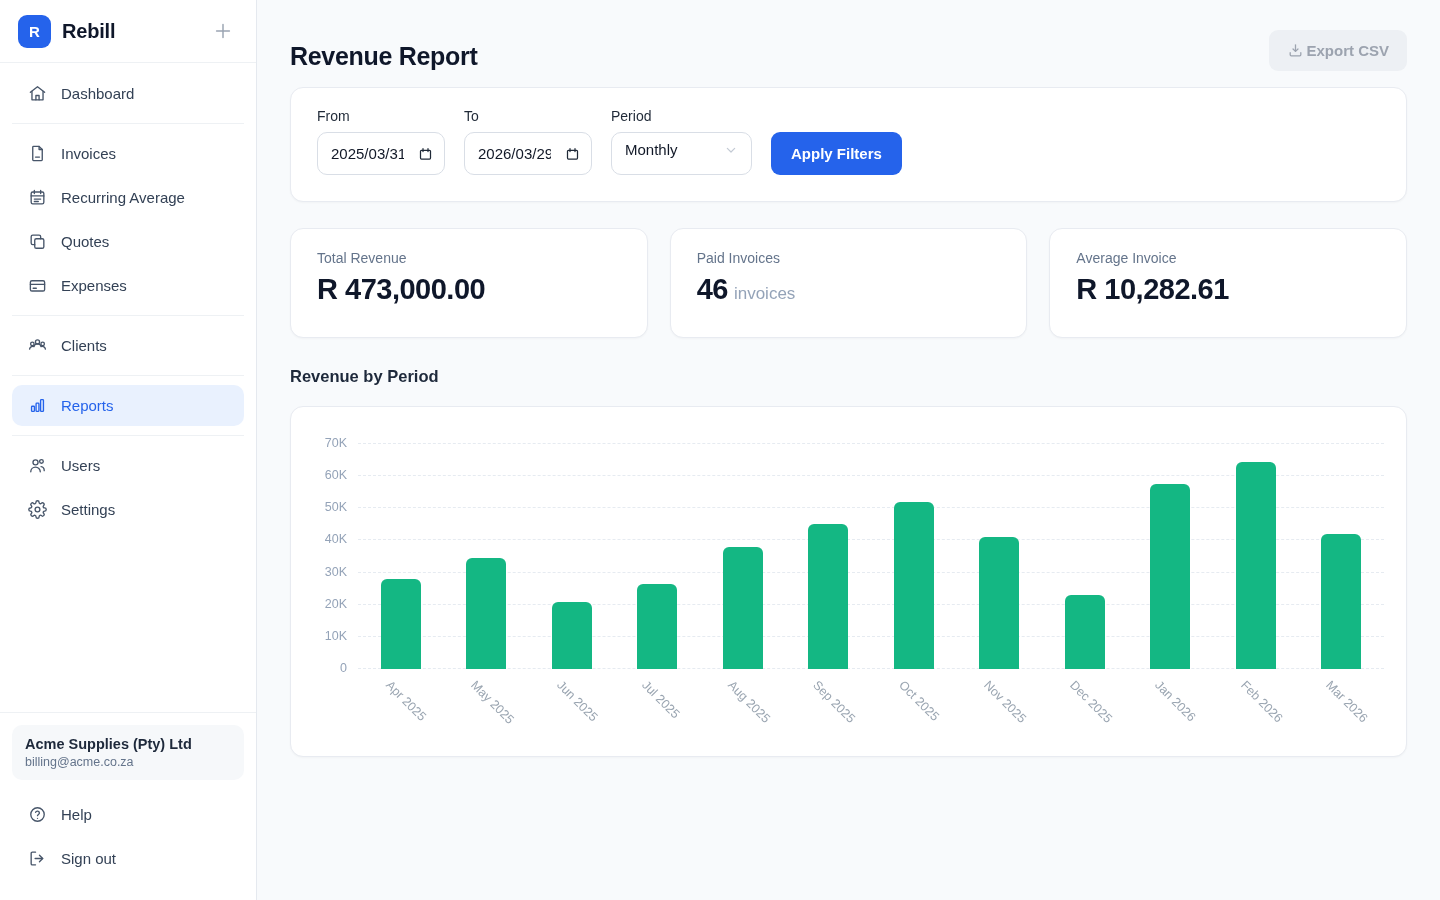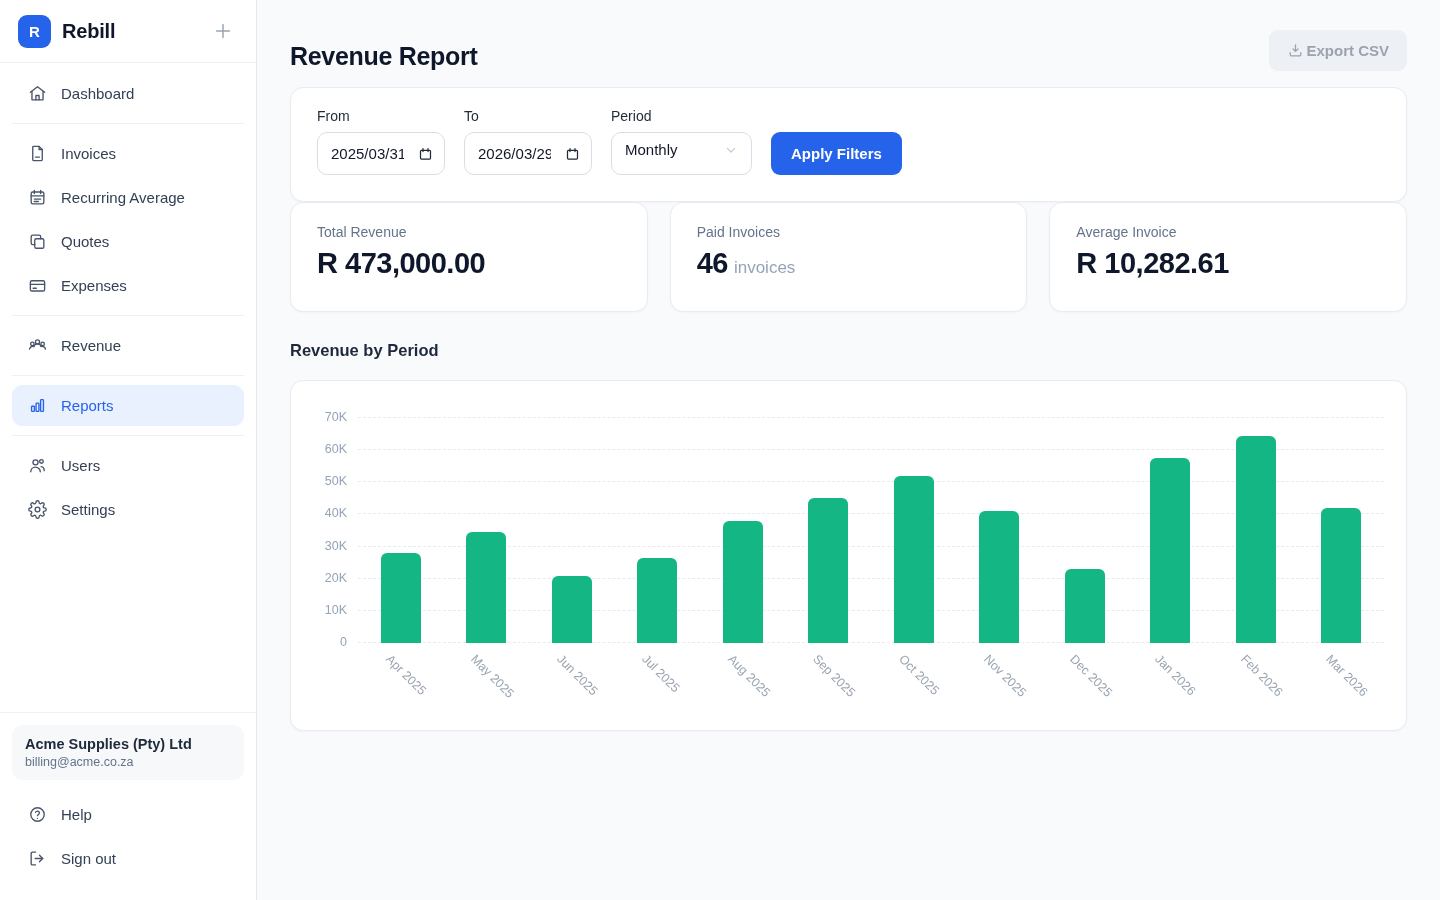--- a/index.html
+++ b/index.html
@@ -70,21 +70,21 @@
     width:141px; height:43px; border:1px solid #d9dee6; border-radius:10px; background:#fff;
     display:flex; align-items:center; justify-content:space-between; padding:0 12px 8px 13px;
     font-size:15px; color:#111827; cursor:pointer;
   }
   .select-box .chev { color:#c3cad4; }
   .apply-btn {
     height:43px; background:#2563eb; color:#fff; border:none; border-radius:9px;
     padding:0 20px; font-size:15px; font-weight:bold; font-family:inherit; cursor:pointer;
   }
 
-  .stats-row { display:flex; gap:22px; }
+  .stats-row { display:flex; gap:22px; margin-top:26px; }
   .stat-card {
     flex:1; background:#fff; border:1px solid #e8ebf1; border-radius:13px;
     padding:21px 26px; height:110px; box-shadow:0 1px 2px rgba(16,24,40,.03);
   }
   .stat-label { font-size:14px; color:#64748b; }
   .stat-value { font-size:29px; font-weight:bold; color:#0f172a; margin-top:7px; letter-spacing:-0.5px; }
   .stat-suffix { font-size:17px; font-weight:normal; color:#94a3b8; letter-spacing:0; margin-left:6px; }
 
   .section-title { margin:29px 0 0 0; font-size:16.5px; font-weight:bold; color:#1e293b; }
 
@@ -185,21 +185,21 @@
       <span class="nav-ic">
         <svg width="19" height="19" viewBox="0 0 24 24" fill="none" stroke="currentColor" stroke-width="1.7" stroke-linecap="round" stroke-linejoin="round">
             <circle cx="12" cy="7.5" r="2.6"></circle>
             <path d="M7.5 13.5a4.6 4.6 0 0 1 9 0"></path>
             <circle cx="5.5" cy="10" r="2.2"></circle>
             <path d="M2 16.5a4 4 0 0 1 5-3.3"></path>
             <circle cx="18.5" cy="10" r="2.2"></circle>
             <path d="M22 16.5a4 4 0 0 0-5-3.3"></path>
           </svg>
       </span>
-      <span>Revenue</span>
+      <span>Clients</span>
     </div>
 
     <div class="nav-divider"></div>
 
     <div class="nav-item active">
       <span class="nav-ic">
         <svg width="19" height="19" viewBox="0 0 24 24" fill="none" stroke="currentColor" stroke-width="1.7" stroke-linecap="round" stroke-linejoin="round">
             <rect x="4.5" y="13" width="3.6" height="6.5" rx="1"></rect>
             <rect x="10.2" y="9" width="3.6" height="10.5" rx="1"></rect>
             <rect x="15.9" y="4.5" width="3.6" height="15" rx="1"></rect>

